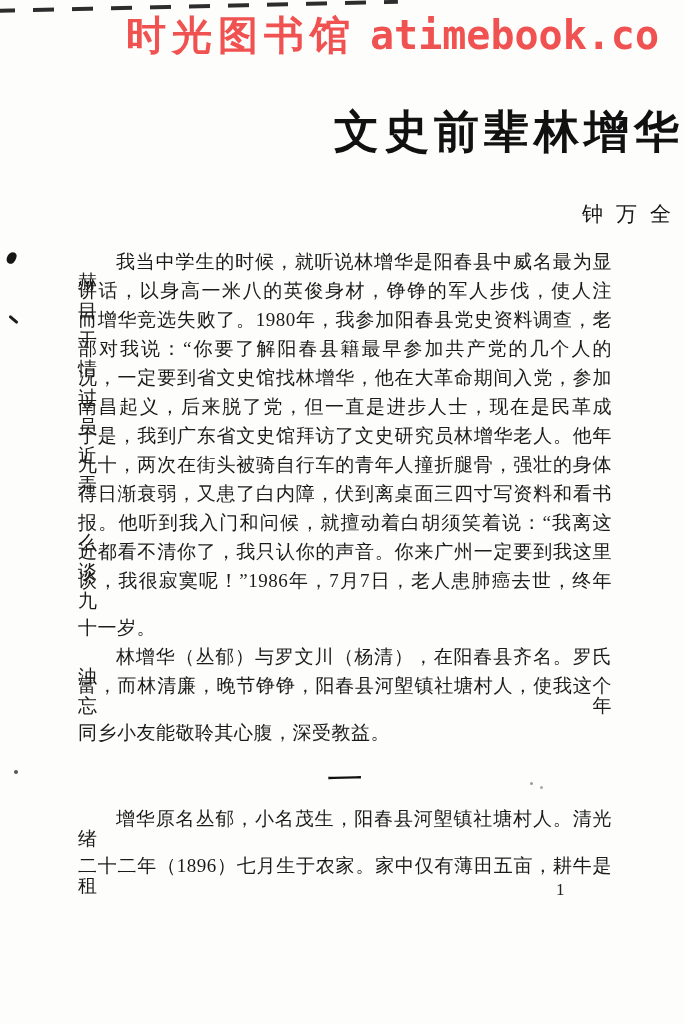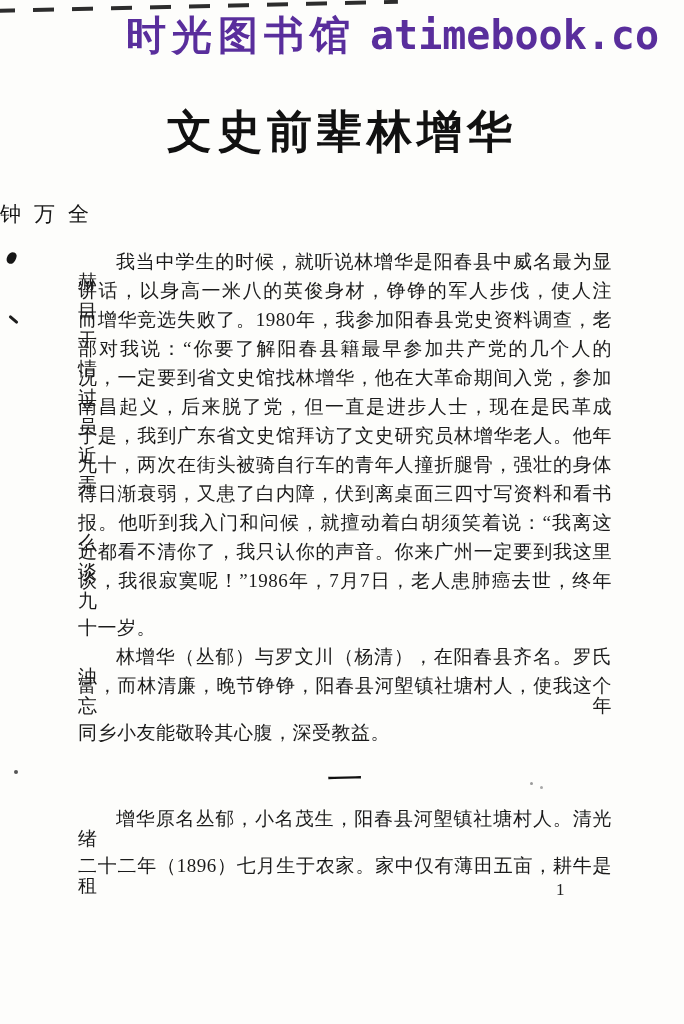--- a/index.html
+++ b/index.html
@@ -26,28 +26,28 @@
   .watermark .wm-cjk{
     font-family:"Liberation Sans","DejaVu Sans",sans-serif;
     font-size:40px;letter-spacing:6px;
   }
   .watermark .wm-latin{
     font-family:"DejaVu Sans Mono","Liberation Mono",monospace;
     font-size:40px;letter-spacing:0px;margin-left:14px;
   }
   .title{
     position:absolute;left:0;top:102px;width:684px;
-    text-align:center;
+    text-align:right;
     font-size:45px;font-weight:bold;
     letter-spacing:5px;
     color:#111;
   }
   .author{
     position:absolute;left:0;top:200px;width:684px;
-    text-align:left;
+    text-align:right;
     font-size:21px;letter-spacing:13px;
     color:#161616;
   }
   .bodytext{
     position:absolute;left:78px;top:252px;width:534px;
     font-size:19px;
   }
   .line{
     height:29px;line-height:20px;
     text-align:justify;
@@ -95,21 +95,21 @@
     background:#a8a8a8;border-radius:50%;
   }
 </style>
 </head>
 <body>
 
 <div class="page">
 
   <div class="top-dashes"></div>
 
-  <div class="watermark" style="color: #4c1d95;">
+  <div class="watermark" style="color: #ef4444;">
     <span class="wm-cjk">时光图书馆</span><span class="wm-latin">atimebook.co</span>
   </div>
 
   <div class="title">文史前辈林增华</div>
 
   <div class="author">钟万全</div>
 
   <div class="bodytext">
 
     <div>

